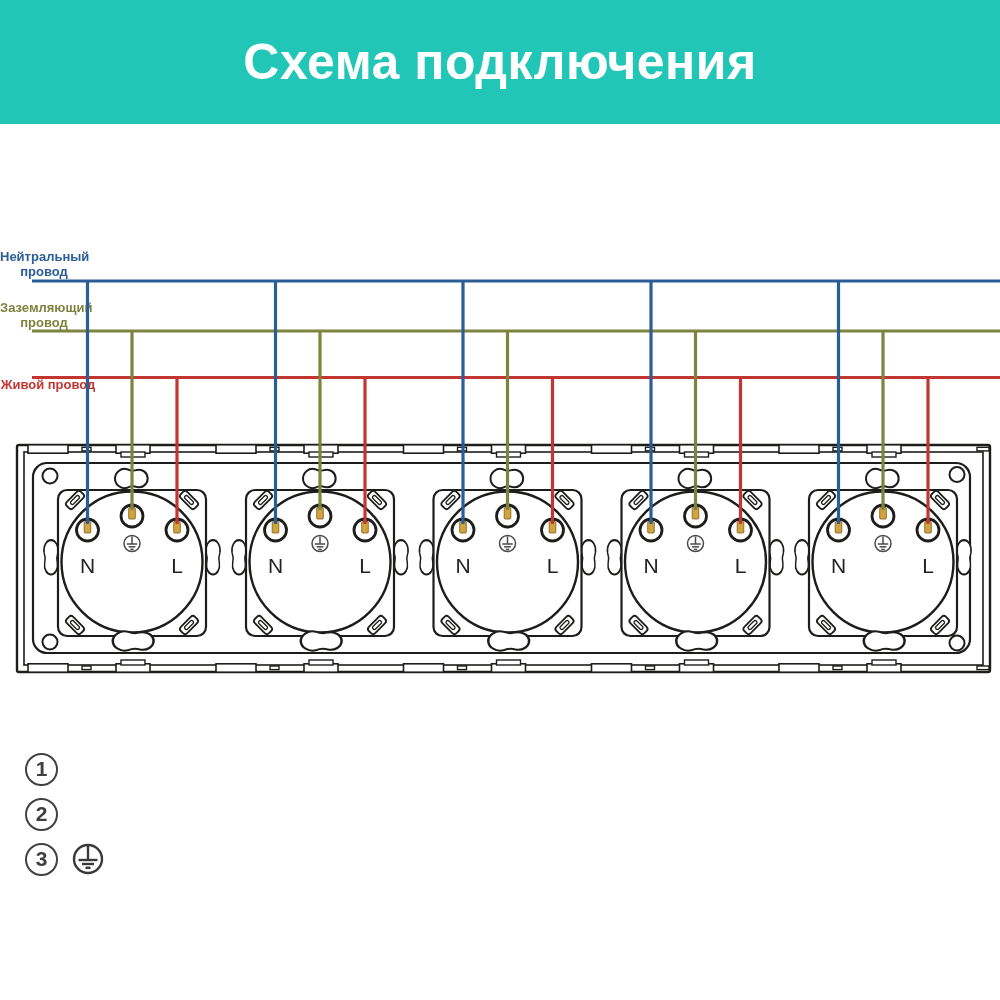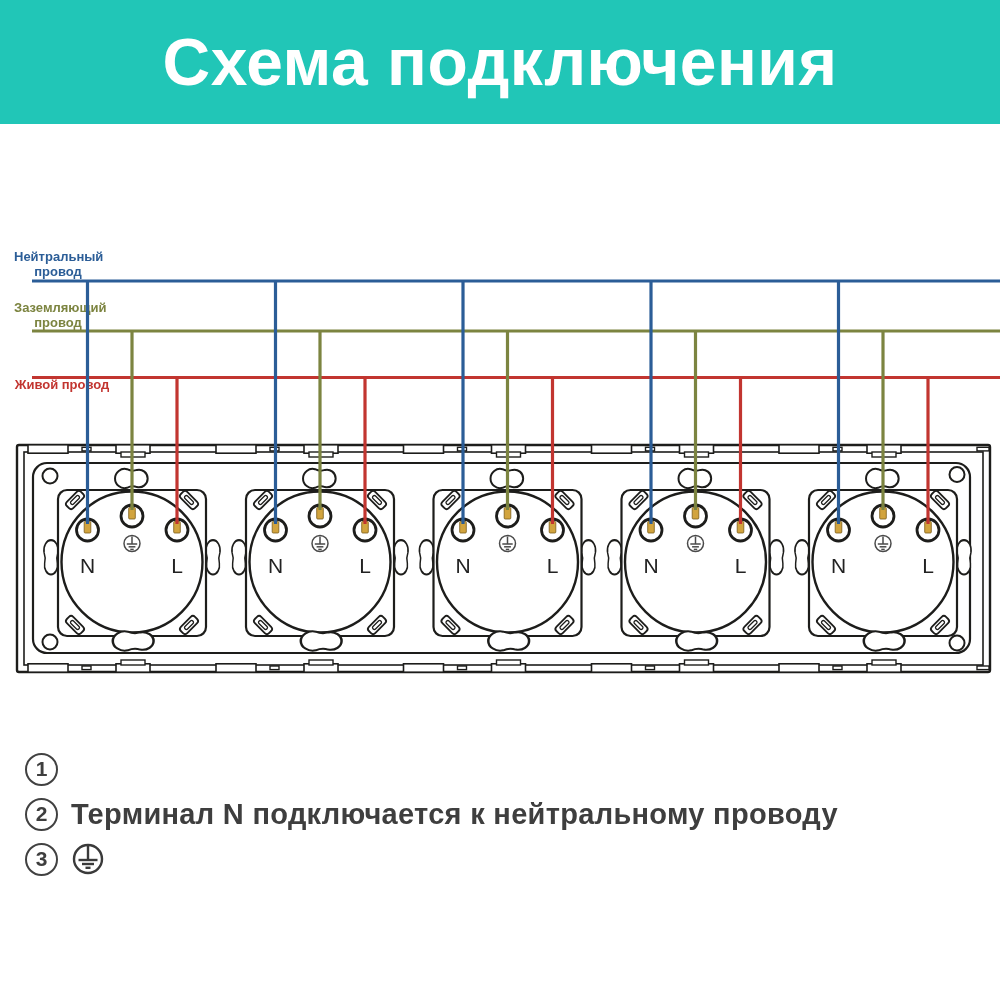--- a/index.html
+++ b/index.html
@@ -6,28 +6,27 @@
   body{
     width:1000px;height:1000px;position:relative;overflow:hidden;
     background:#ffffff;font-family:"Liberation Sans",sans-serif;
   }
   .header{
     position:absolute;left:0;top:0;width:1000px;height:124px;
     background:var(--teal,#21C6B7);
     display:flex;align-items:center;justify-content:center;
   }
   .header .title{
-    margin:0;font-size:66px;font-weight:bold;color:#ffffff;letter-spacing:.5px;
+    margin:0;font-size:50px;font-weight:bold;color:#ffffff;letter-spacing:.5px;
   }
   .diagram-svg{position:absolute;left:0;top:0;width:1000px;height:1000px}
 
   .wire-label{
     position:absolute;font-size:13px;line-height:15px;font-weight:bold;
     text-align:center;
-    padding-left:14px;
   }
   #lbl-neutral{left:0;top:249px;width:88px;color:var(--wire-blue,#2B5D97)}
   #lbl-ground{left:0;top:300px;width:88px;color:var(--wire-olive,#7C8440)}
   #lbl-live{left:0;top:377px;width:96px;color:var(--wire-red,#C23530);white-space:nowrap}
 
   
   .k{fill:#ffffff;stroke:var(--line-black,#1d1d1b)}
   .blk{fill:none;stroke:var(--line-black,#1d1d1b)}
   .wireline{fill:none;stroke-width:3.2;stroke-linecap:butt}
   .wb{stroke:var(--wire-blue,#2B5D97)}
@@ -157,21 +156,20 @@
     <line class="wr" x1="928" y1="377.5" x2="928" y2="524"></line>
   </g>
 </svg>
 
 <div class="notes">
   <div class="note-row">
     <span class="note-num">1</span>
   </div>
   <div class="note-row">
     <span class="note-num">2</span>
-    <span class="note-text">Терминал N подключается к нейтральному проводу</span>
   </div>
   <div class="note-row">
     <span class="note-num">3</span>
     <svg class="note-earth" width="34" height="34" viewBox="0 0 34 34" fill="none" stroke="#3a3a3a">
       <circle cx="17" cy="17" r="14" stroke-width="2.4"></circle>
       <line x1="17" y1="4" x2="17" y2="18" stroke-width="2.4"></line>
       <line x1="7.5" y1="18" x2="26.5" y2="18" stroke-width="2.4"></line>
       <line x1="11" y1="22" x2="23" y2="22" stroke-width="2.4"></line>
       <line x1="14.5" y1="25.8" x2="19.5" y2="25.8" stroke-width="2.4"></line>
     </svg>

